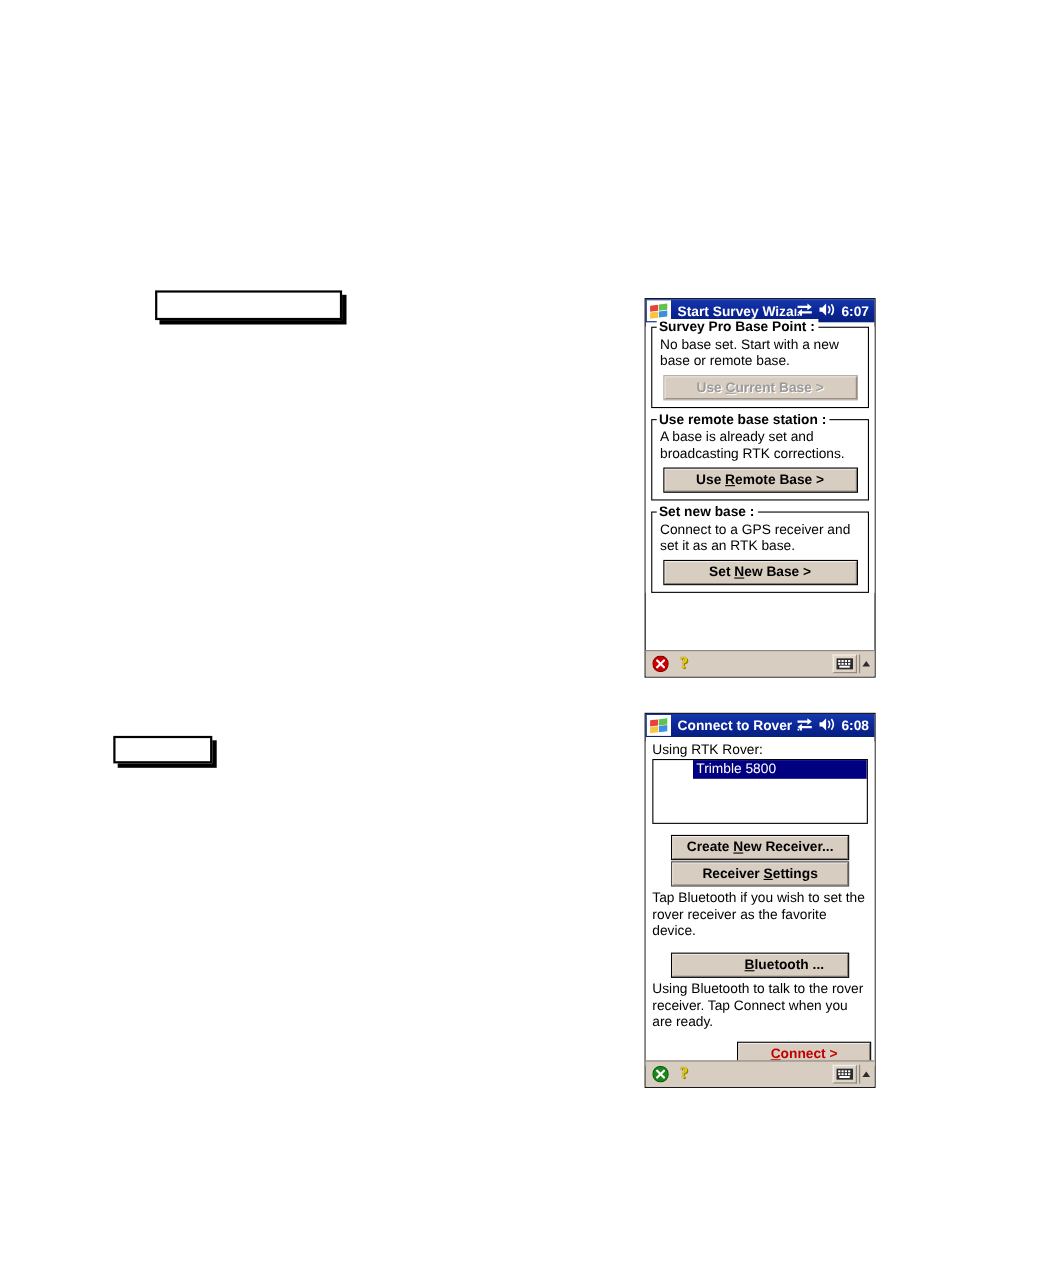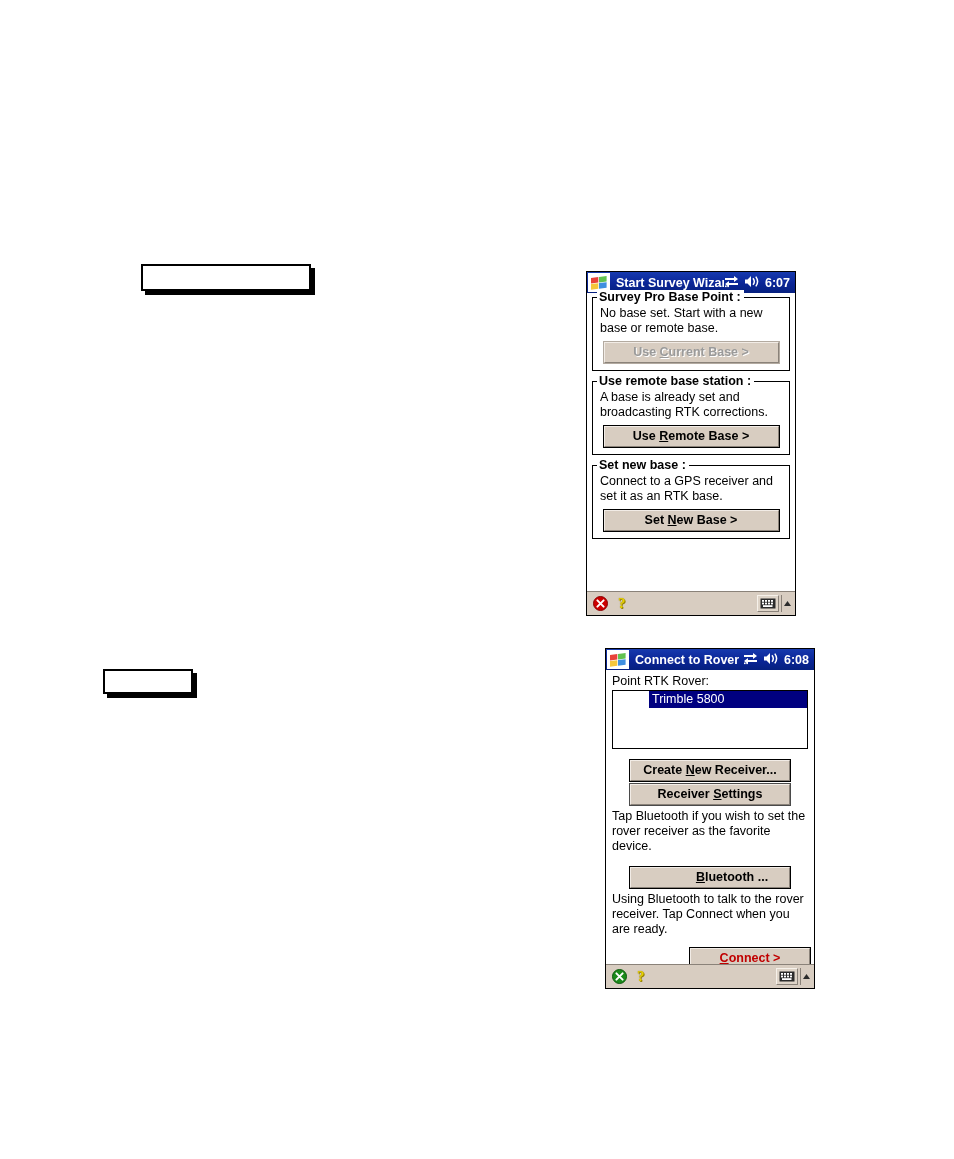--- a/index.html
+++ b/index.html
@@ -29,21 +29,21 @@
   
   .pda-window {
     position: absolute;
     width: 210px;
     box-sizing: border-box;
     background: #ffffff;
     border: 1px solid #000000;
     font-size: 12.5px;
   }
   #window-start-survey-wizard { left: 586px; top: 271px; height: 345px; }
-  #window-connect-to-rover   { left: 586px; top: 648px; height: 341px; margin-left: 19px; }
+  #window-connect-to-rover   { left: 586px; top: 648px; height: 341px; }
 
   
   .titlebar {
     height: 21px;
     background: #0a2a9c;
     background: linear-gradient(to bottom, #1639ae 0%, #0a2596 55%, #06207f 100%);
     display: flex;
     align-items: center;
     overflow: hidden;
     position: relative;
@@ -359,21 +359,21 @@
           <path d="M9 3.2 Q11.6 6.5 9 9.8" stroke="#ffffff" stroke-width="1.5" fill="none"></path>
           <path d="M11.8 1.6 Q15.4 6.5 11.8 11.4" stroke="#ffffff" stroke-width="1.5" fill="none"></path>
         </svg>
       </span>
       <span class="titlebar-clock">6:08</span>
     </div>
   </div>
 
   <div class="win-body">
 
-    <div class="plain-label">Point RTK Rover:</div>
+    <div class="plain-label">Using RTK Rover:</div>
 
     <div class="listbox">
       <div class="listbox-item selected">Trimble 5800</div>
     </div>
 
     <button class="pda-button" style="width:160px;margin-top:11px;">
       <span>Create </span><u>N</u><span>ew Receiver...</span>
     </button>
 
     <button class="pda-button thin-outline" style="width:160px;margin-top:3px;">

